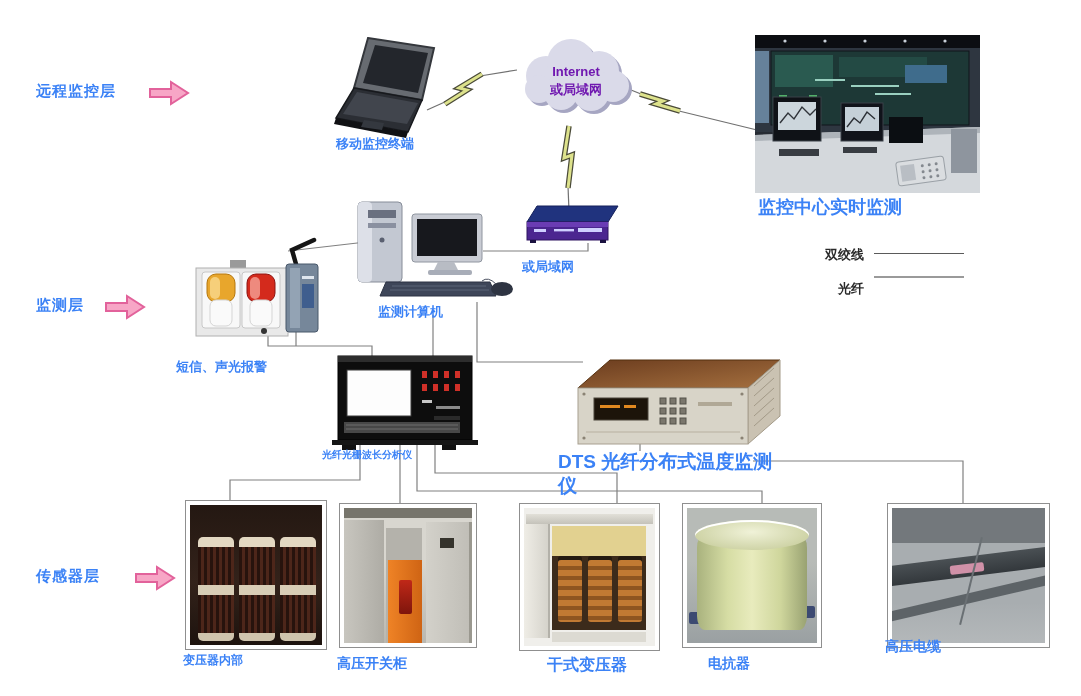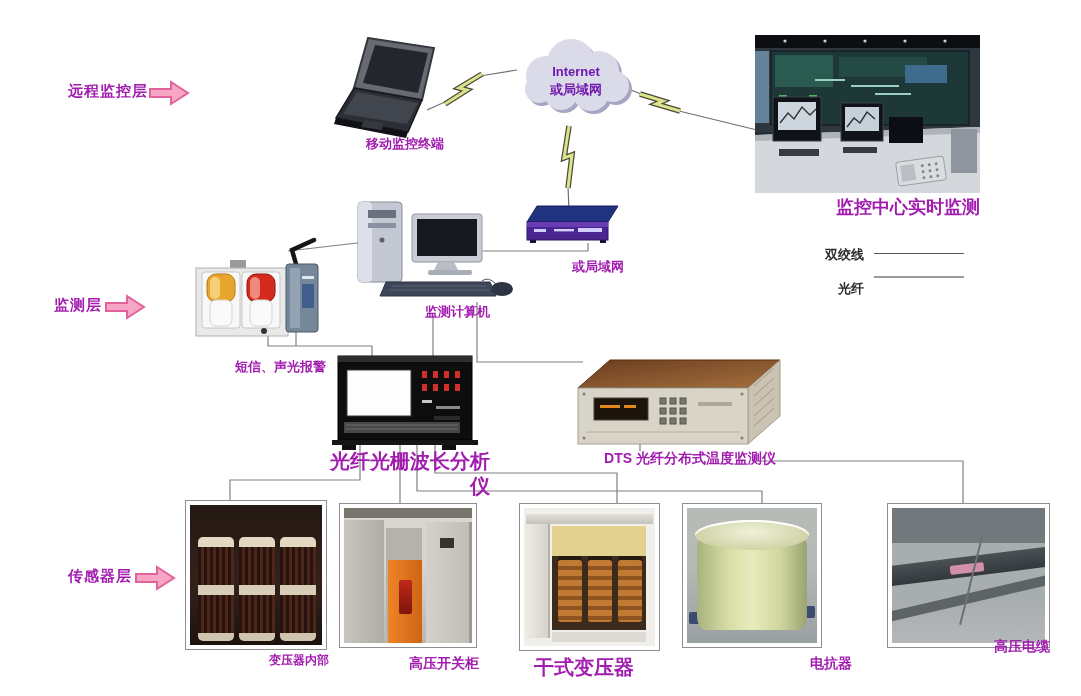--- a/index.html
+++ b/index.html
@@ -1,17 +1,17 @@
 <!DOCTYPE html>
 <html><head>
 <meta charset="utf-8">
 <style>
   html,body{margin:0;padding:0;background:#ffffff;font-family:"Liberation Sans","DejaVu Sans",sans-serif;}
   #canvas{position:relative;width:1081px;height:696px;background:#ffffff;overflow:hidden;}
-  .lbl{position:absolute;font-weight:bold;color:#a21caf;text-align:right;font-size:13px;line-height:1.25;z-index:5;}
+  .lbl{position:absolute;font-weight:bold;color:#3b82f6;text-align:left;font-size:13px;line-height:1.25;z-index:5;}
   .layer-lbl{font-size:15px;letter-spacing:1px;}
   .legend-txt{position:absolute;font-weight:bold;color:#2a2a2a;font-size:13px;text-align:right;z-index:5;}
   .legend-line{position:absolute;z-index:5;}
   svg.dev{position:absolute;z-index:3;overflow:visible;}
   #wires{position:absolute;left:0;top:0;z-index:1;}
   .photo{position:absolute;background:#fff;border:1px solid #8f8f8f;padding:4px;z-index:3;box-sizing:border-box;}
   .photo-inner{position:relative;width:100%;height:100%;overflow:hidden;}
   
   .p1{background:linear-gradient(180deg,#241812 0%,#33221a 55%,#1d130e 100%);}
   .p1 .frame{position:absolute;left:0;top:6px;width:100%;height:26px;
@@ -282,21 +282,21 @@
     <rect x="14" y="72" width="116" height="11" fill="#474747"></rect>
     <g stroke="#6e6e6e" stroke-width="1">
         <line x1="16" y1="75" x2="128" y2="75"></line>
         <line x1="16" y1="79" x2="128" y2="79"></line>
       </g>
     <rect x="104" y="66" width="26" height="4" fill="#2a2a2a"></rect>
     <rect x="2" y="90" width="146" height="5" fill="#161616"></rect>
     <rect x="12" y="95" width="14" height="5" fill="#111"></rect>
     <rect x="112" y="95" width="14" height="5" fill="#111"></rect>
   </svg>
-  <div class="lbl" style="left:322px;top:449px;width:168px;font-size:20px">光纤光栅波长分析仪</div>
+  <div class="lbl" style="left:322px;top:449px;width:168px;font-size:10px">光纤光栅波长分析仪</div>
 
   <svg class="dev" style="left:570px;top:352px" width="215" height="102">
     <defs>
       <linearGradient id="gTop" x1="0" y1="0" x2="1" y2="1">
         <stop offset="0" stop-color="#6b3c1e"></stop>
           <stop offset="1" stop-color="#a5703f"></stop>
       </linearGradient>
     </defs>
     <polygon points="8,36 40,8 210,8 178,36" fill="url(#gTop)" stroke="#55300f"></polygon>
     <polygon points="178,36 210,8 210,64 178,92" fill="#cac2b2" stroke="#a39a88"></polygon>
@@ -326,21 +326,21 @@
     </g>
     <line x1="16" y1="80" x2="170" y2="80" stroke="#b8b0a0"></line>
     <rect x="128" y="50" width="34" height="4" fill="#b0a896"></rect>
     <g fill="#8a8274">
         <circle cx="14" cy="42" r="1.6"></circle>
         <circle cx="172" cy="42" r="1.6"></circle>
         <circle cx="14" cy="86" r="1.6"></circle>
         <circle cx="172" cy="86" r="1.6"></circle>
       </g>
   </svg>
-  <div class="lbl" style="left:558px;top:450px;width:218px;font-size:14px">DTS 光纤分布式温度监测仪</div>
+  <div class="lbl" style="left:558px;top:450px;width:218px;font-size:19px">DTS 光纤分布式温度监测仪</div>
 
   <div class="photo" style="left:185px;top:500px;width:142px;height:150px">
     <div class="photo-inner p1">
       <div class="frame"></div>
       <div class="coil" style="left:8px"></div>
       <div class="coil" style="left:49px"></div>
       <div class="coil" style="left:90px"></div>
     </div>
   </div>
   <div class="lbl" style="left:183px;top:653px;width:146px;font-size:12px">变压器内部</div>
@@ -361,21 +361,21 @@
     <div class="photo-inner p3">
       <div class="lid"></div>
       <div class="door"></div>
       <div class="cavity"></div>
       <div class="coil3" style="left:34px"></div>
       <div class="coil3" style="left:64px"></div>
       <div class="coil3" style="left:94px"></div>
       <div class="base"></div>
     </div>
   </div>
-  <div class="lbl" style="left:489px;top:655px;width:145px;font-size:20px">干式变压器</div>
+  <div class="lbl" style="left:547px;top:655px;width:145px;font-size:16px">干式变压器</div>
 
   <div class="photo" style="left:682px;top:503px;width:140px;height:145px">
     <div class="photo-inner p4">
       <div class="clamp1"></div>
       <div class="clamp2"></div>
       <div class="cyl"></div>
       <div class="cap"></div>
     </div>
   </div>
   <div class="lbl" style="left:708px;top:655px;width:144px;font-size:14px">电抗器</div>

